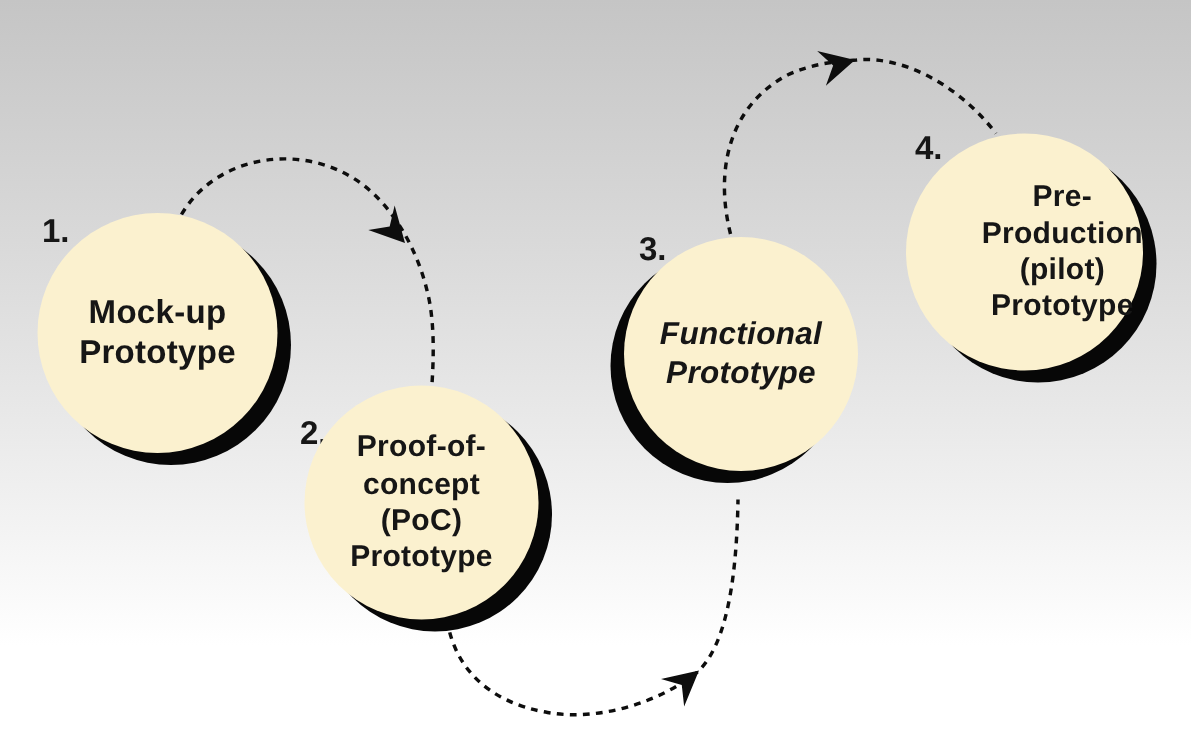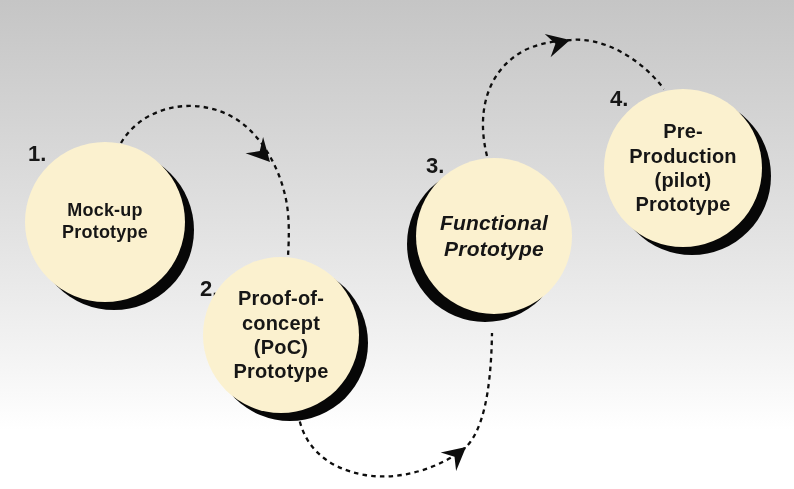--- a/index.html
+++ b/index.html
@@ -58,22 +58,22 @@
   .shadow-bl { box-shadow: -9px 8px 0 var(--shadow, #070707); font-style: italic; }
   .stage-number {
     position: absolute;
     font-weight: 700;
     font-size: 22px;
     color: var(--text, #161616);
   }
   #circle-1 { left: 25px;  top: 142px; width: 160px; height: 160px; }
   #circle-2 { left: 203px; top: 257px; width: 156px; height: 156px; }
   #circle-3 { left: 416px; top: 158px; width: 156px; height: 156px; }
-  #circle-4 { left: 604px; top: 89px;  width: 158px; height: 158px; }
-  #circle-1 .label { font-size: 18px; }
+  #circle-4 { left: 604px; top: 89px;  width: 158px; height: 158px; justify-content: flex-end; }
+  #circle-1 .label { font-size: 22px; }
   #circle-2 .label { font-size: 20px; }
   #circle-3 .label { font-size: 21px; }
   #circle-4 .label { font-size: 20px; }
   #number-1 { left: 28px;  top: 141px; }
   #number-2 { left: 200px; top: 276px; }
   #number-3 { left: 426px; top: 153px; }
   #number-4 { left: 610px; top: 86px; }
 </style>
 </head>
 <body>

